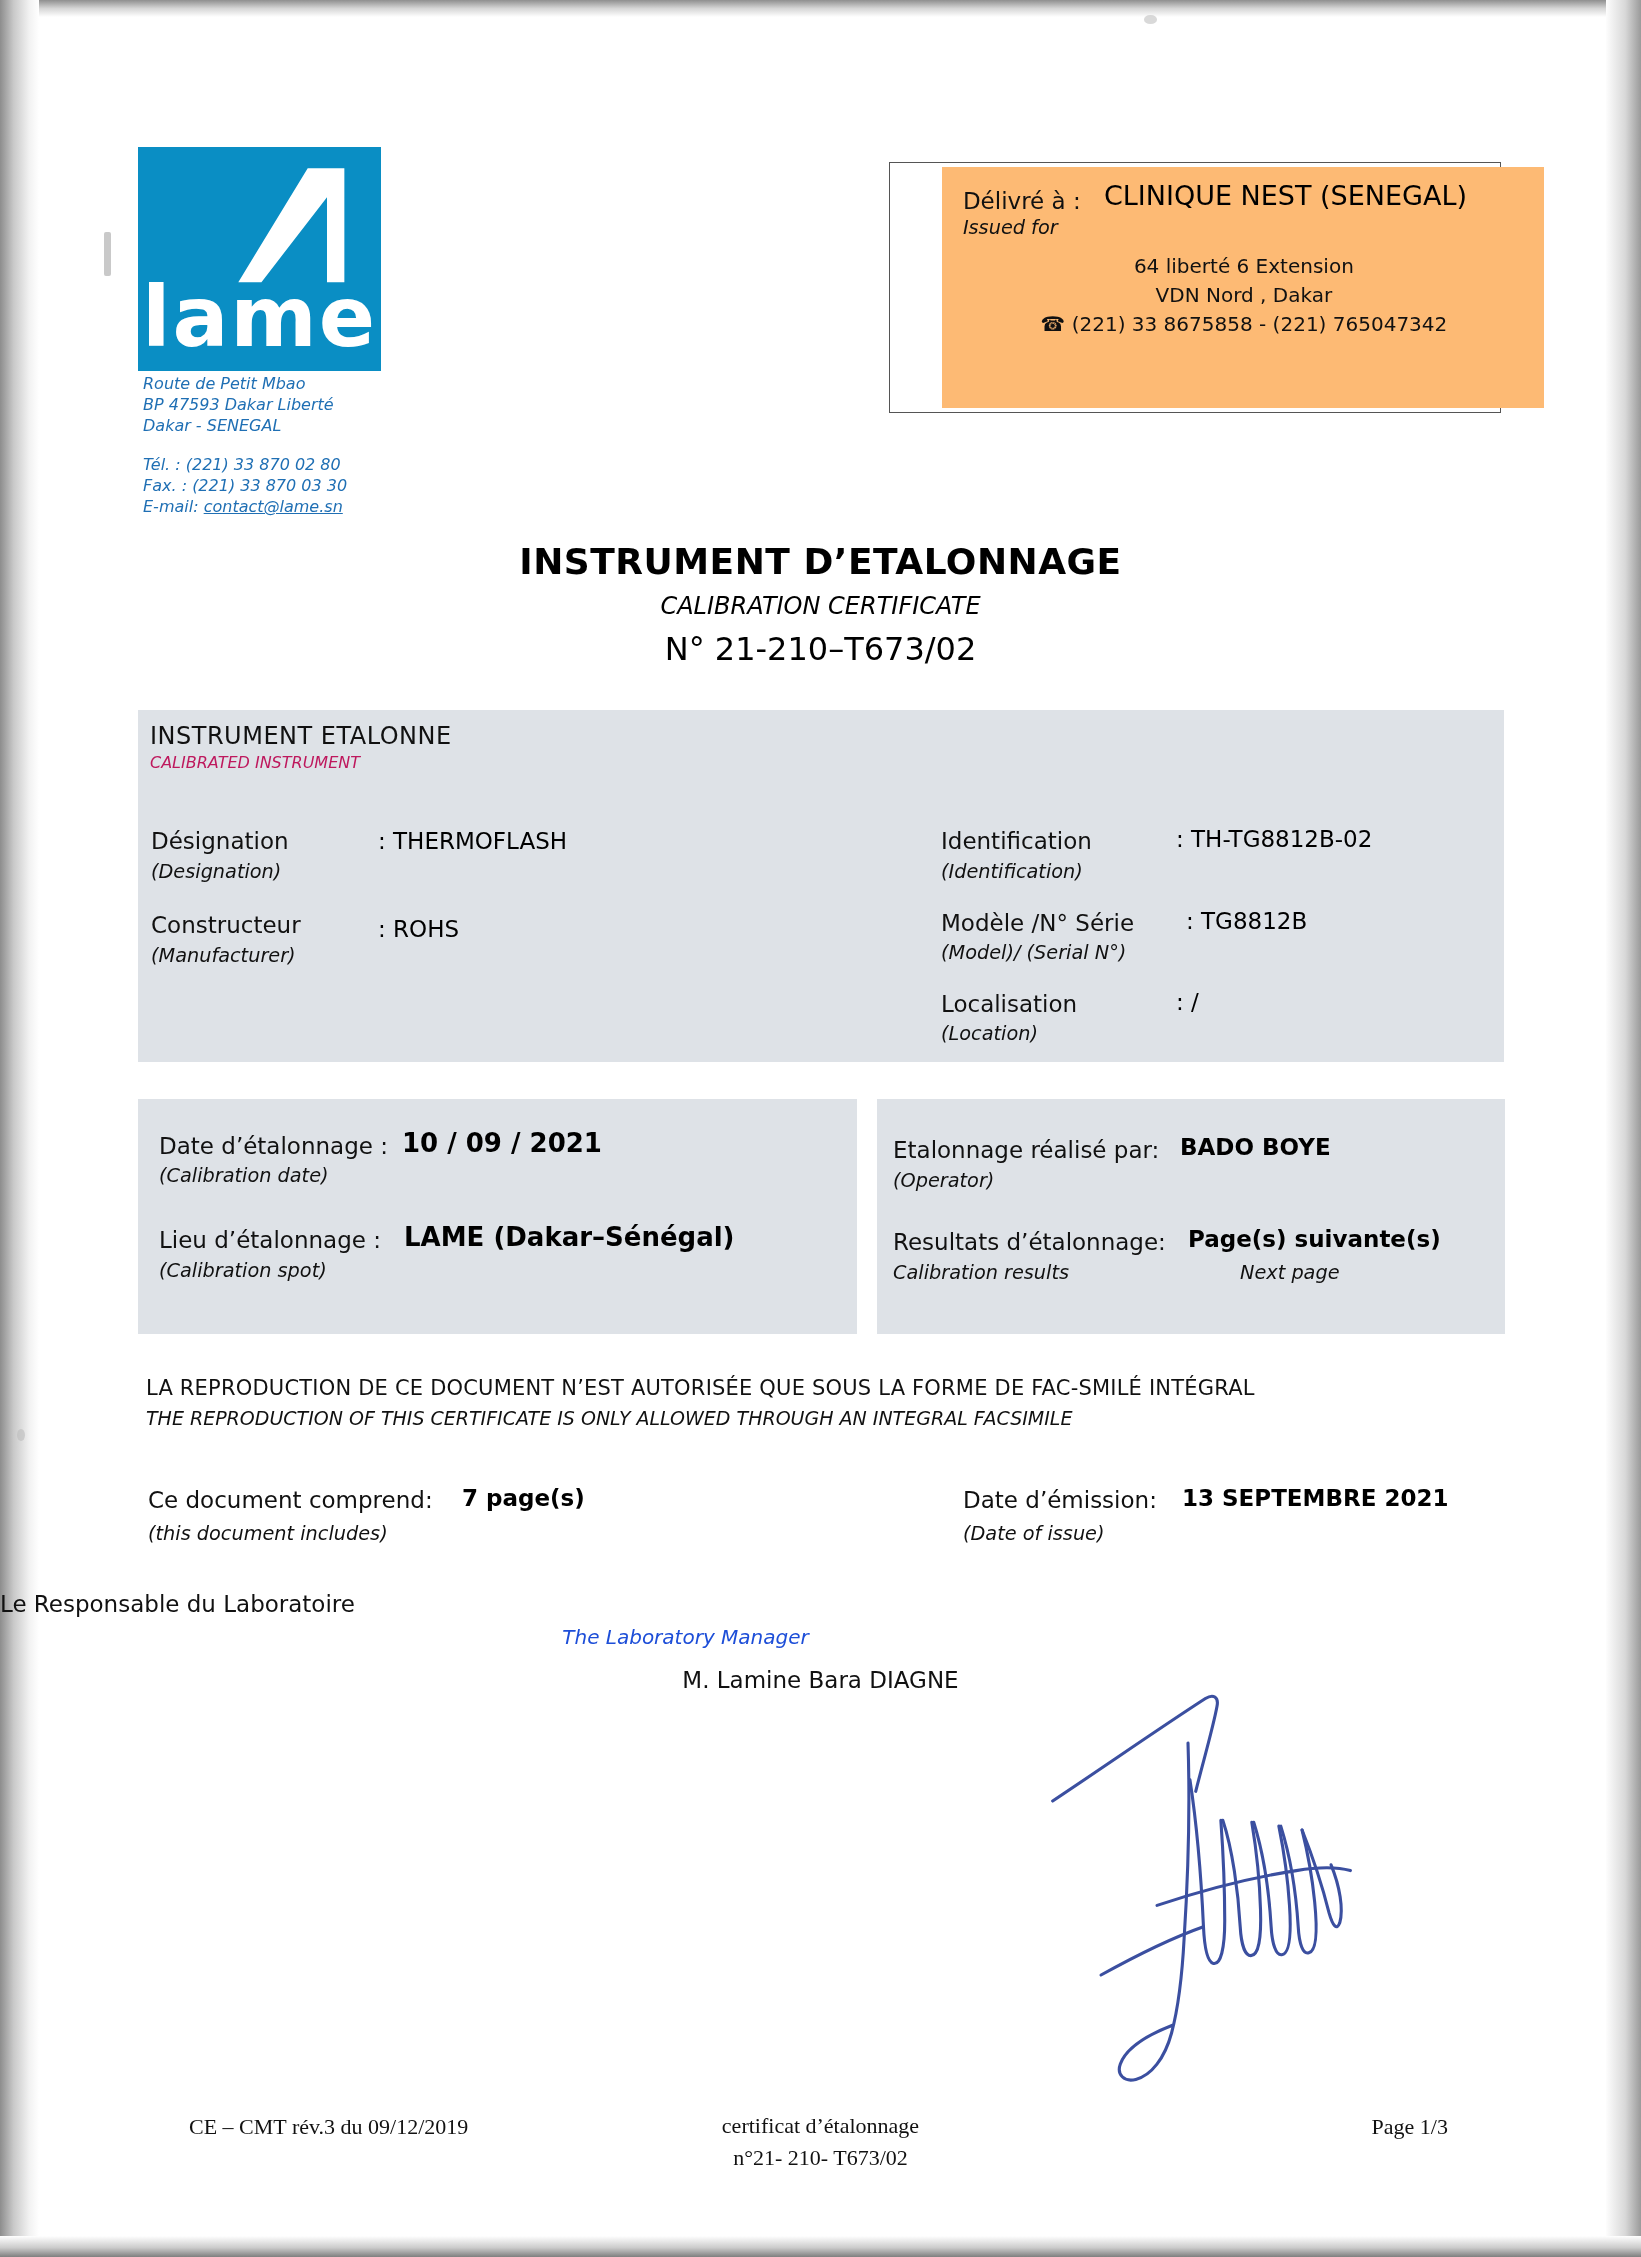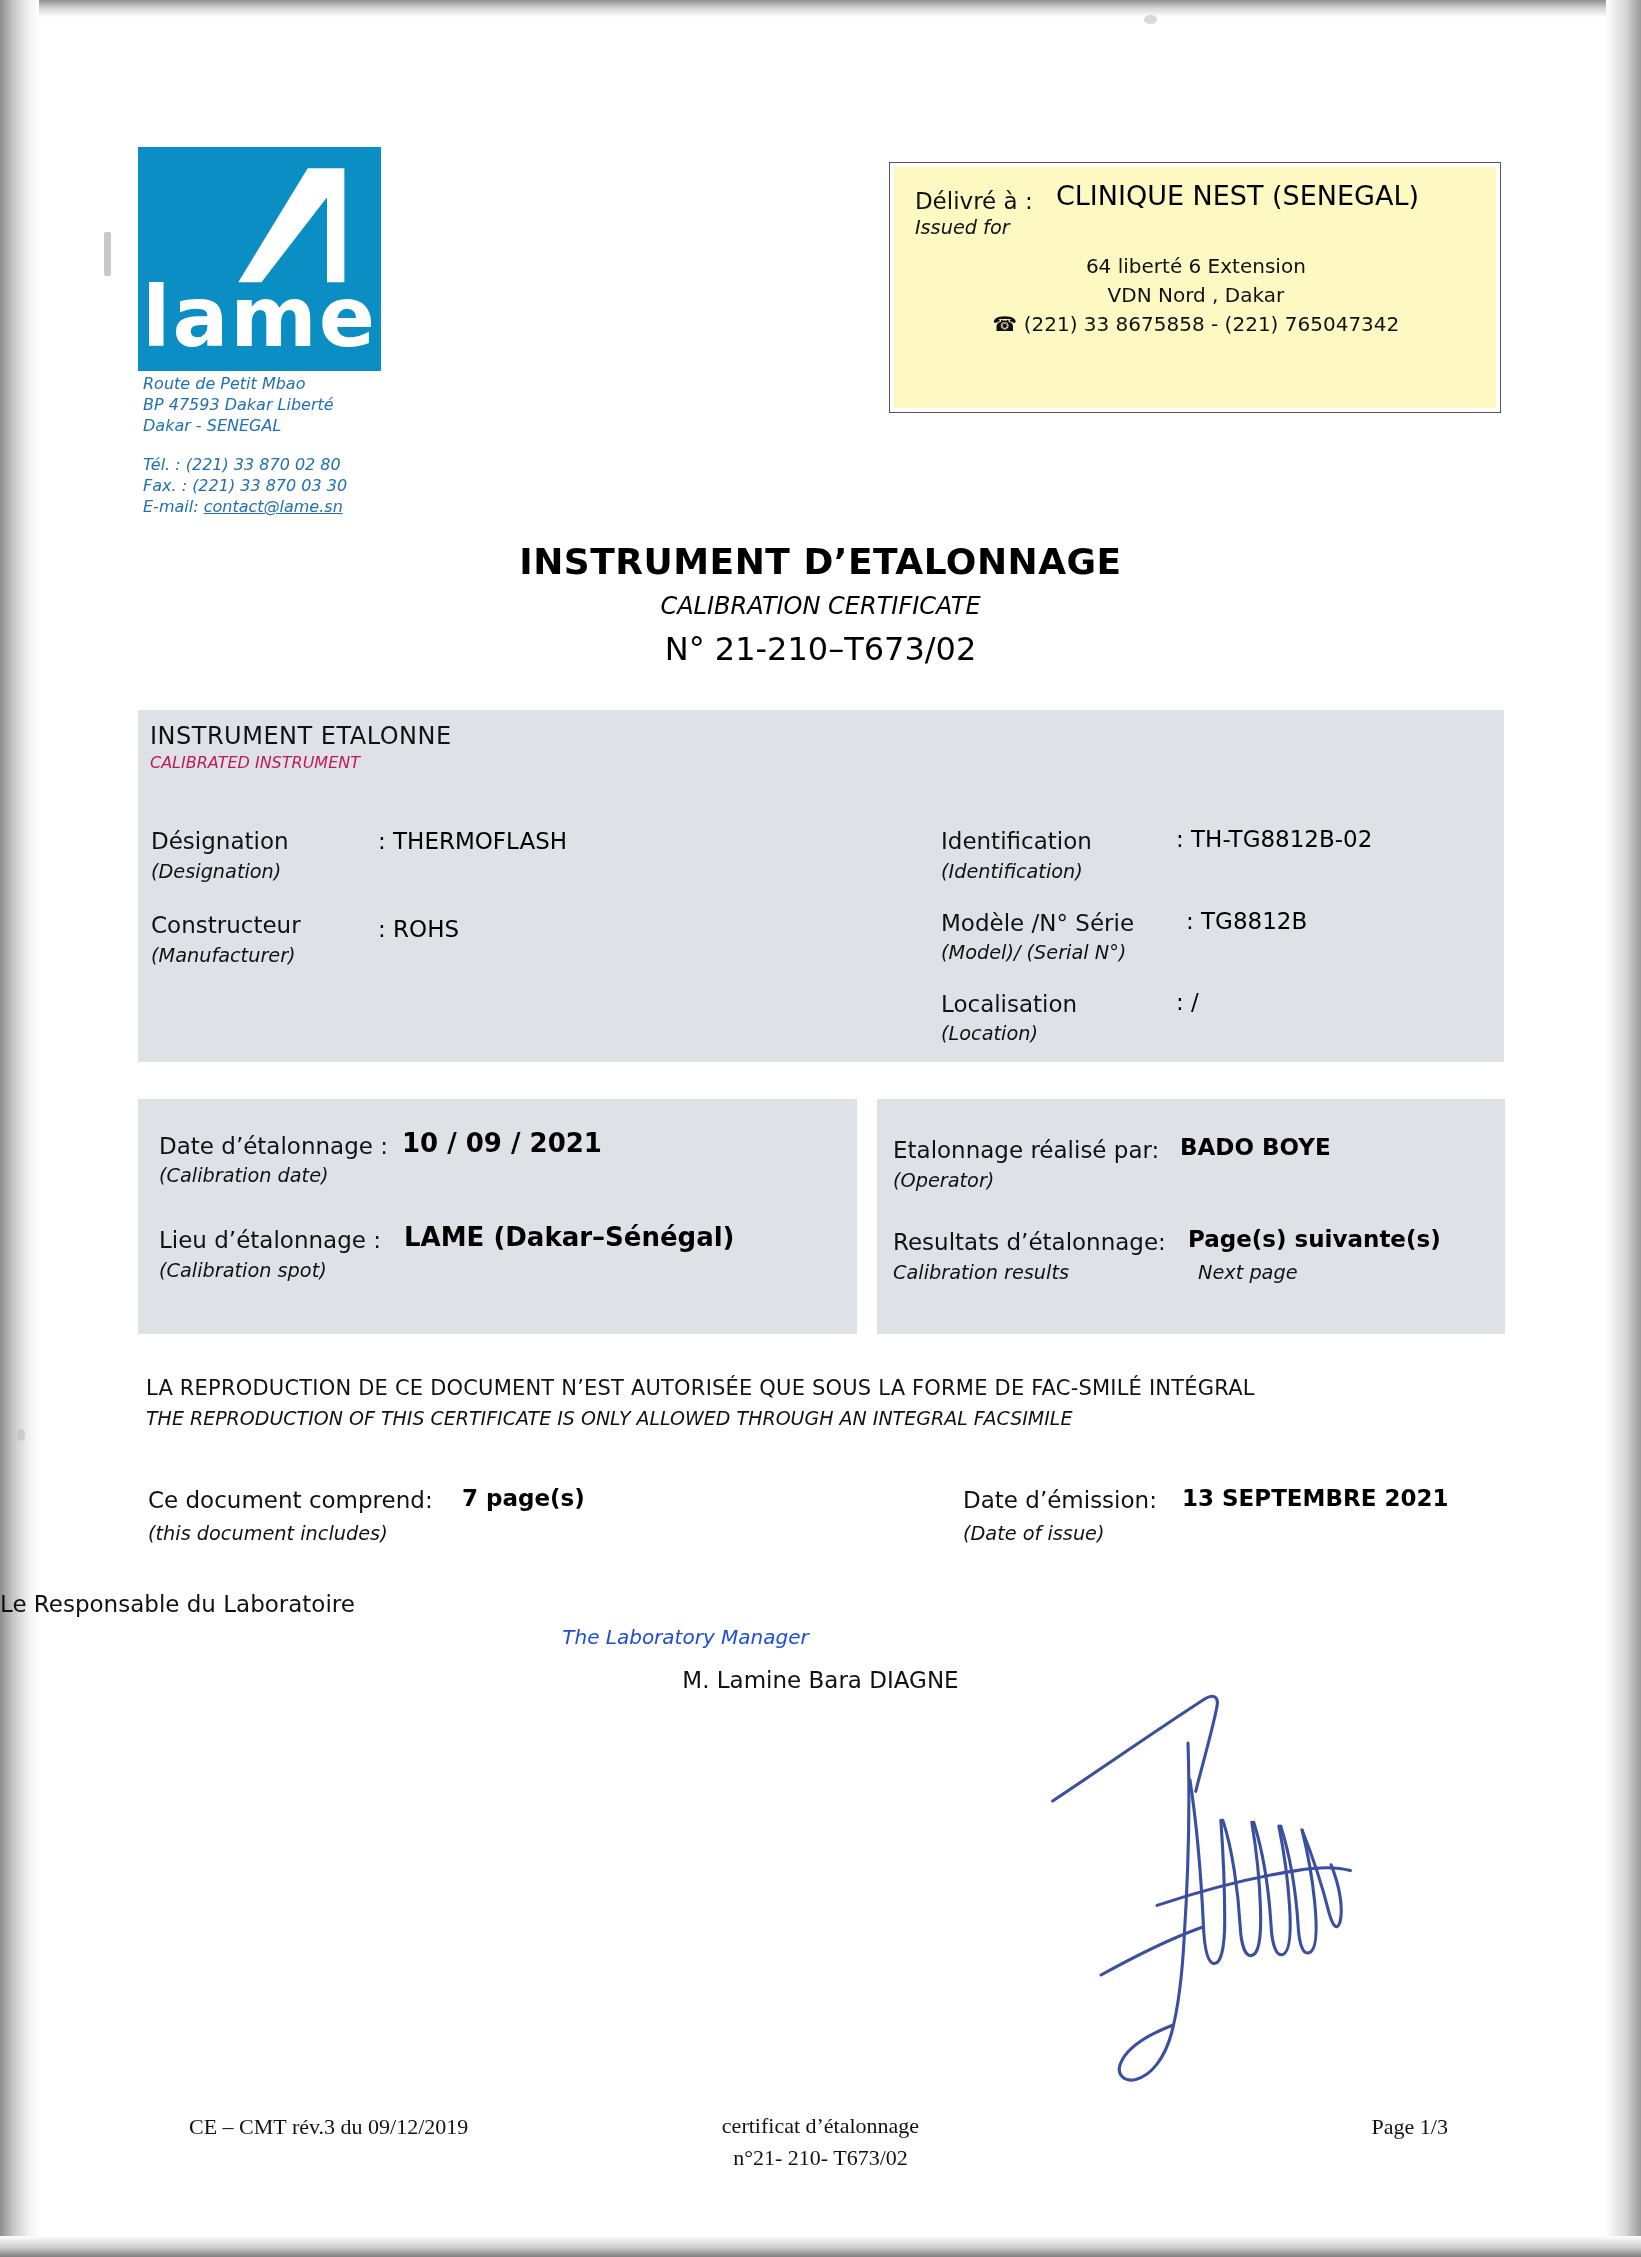--- a/index.html
+++ b/index.html
@@ -89,24 +89,25 @@
     position: absolute;
     left: 889px; top: 162px;
     width: 612px; height: 251px;
     border: 1px solid #555;
     background: #ffffff;
     padding: 3.9px;
     box-sizing: border-box;
   }
   .delivered-inner {
     width: 100%; height: 100%;
-    background: #fef9c3;
+    background: #fdba74;
     box-sizing: border-box;
     padding: 21px 19.3px 9.7px 21px;
     position: relative;
+    margin-left: 48px;
   }
   .deliv-label {
     font-size: 23px; color: #111;
   }
   .deliv-label-it {
     font-size: 19.3px; font-style: italic; color: #111; margin-top: 1.9px;
   }
   .deliv-client {
     position: absolute;
     left: 162px; top: 13.5px;
@@ -349,21 +350,21 @@
   <div class="fld-val-b" style="left:404px; top:1222px; font-size:26px;">LAME (Dakar–Sénégal)</div>
 
   <div class="panel panel-right"></div>
   <div class="fld" style="left:893px; top:1137px;">Etalonnage réalisé par:</div>
   <div class="fld-it" style="left:893px; top:1169px;">(Operator)</div>
   <div class="fld-val-b" style="left:1180px; top:1134px;">BADO BOYE</div>
 
   <div class="fld" style="left:893px; top:1229px;">Resultats d’étalonnage:</div>
   <div class="fld-it" style="left:893px; top:1261px;">Calibration results</div>
   <div class="fld-val-b" style="left:1188px; top:1226px;">Page(s) suivante(s)</div>
-  <div class="fld-it" style="left:1198px; top:1261px;font-style:italic;">Next page</div>
+  <div class="fld-it" style="left:1240px; top:1261px;font-style:italic;">Next page</div>
 
   <div class="repro1">LA REPRODUCTION DE CE DOCUMENT N’EST AUTORISÉE QUE SOUS LA FORME DE FAC-SMILÉ INTÉGRAL</div>
   <div class="repro2">THE REPRODUCTION OF THIS CERTIFICATE IS ONLY ALLOWED THROUGH AN INTEGRAL FACSIMILE</div>
 
   <div class="fld" style="left:148px; top:1487px;">Ce document comprend:</div>
   <div class="fld-val-b" style="left:462px; top:1485px;">7 page(s)</div>
   <div class="fld-it" style="left:148px; top:1522px;">(this document includes)</div>
 
   <div class="fld" style="left:963px; top:1487px;">Date d’émission:</div>
   <div class="fld-val-b" style="left:1182px; top:1485px;">13 SEPTEMBRE 2021</div>

